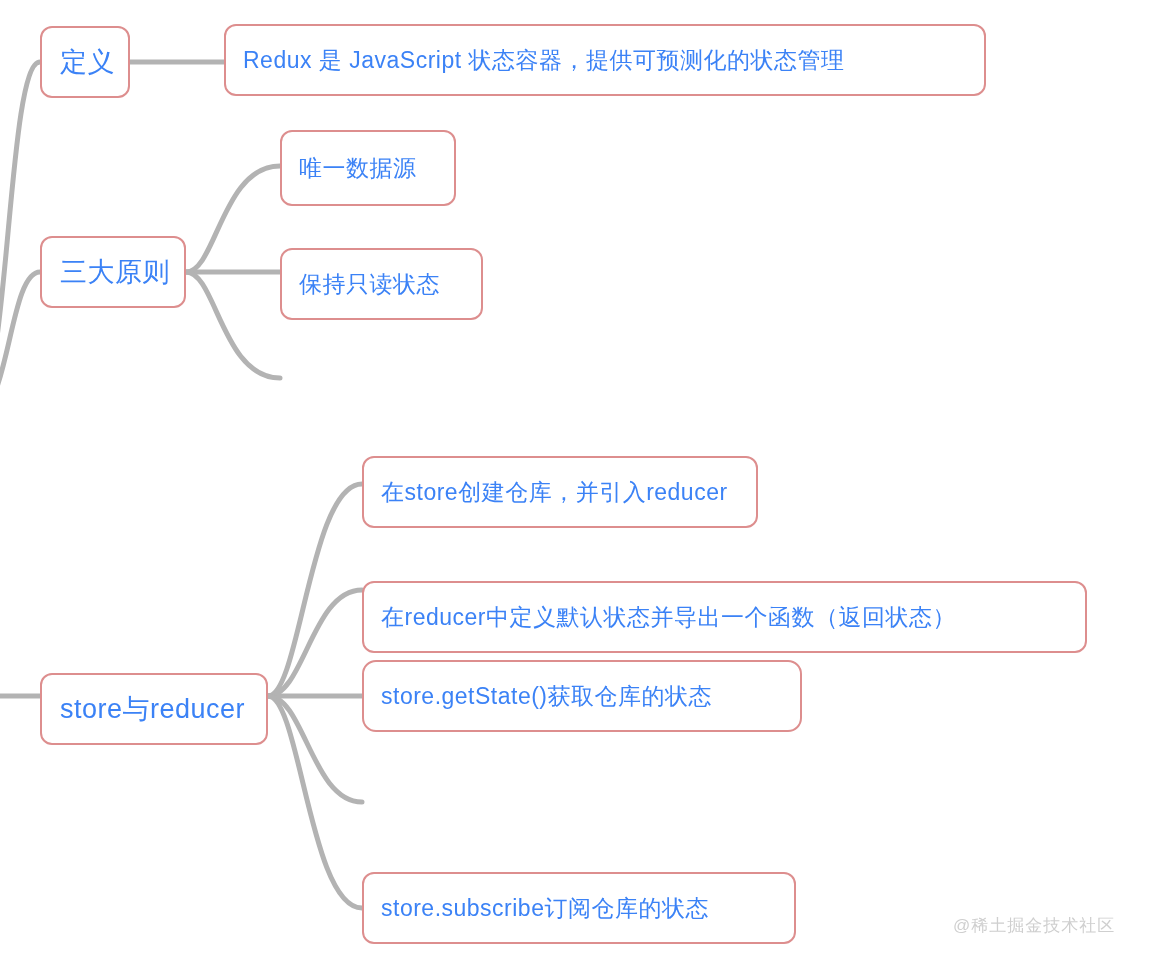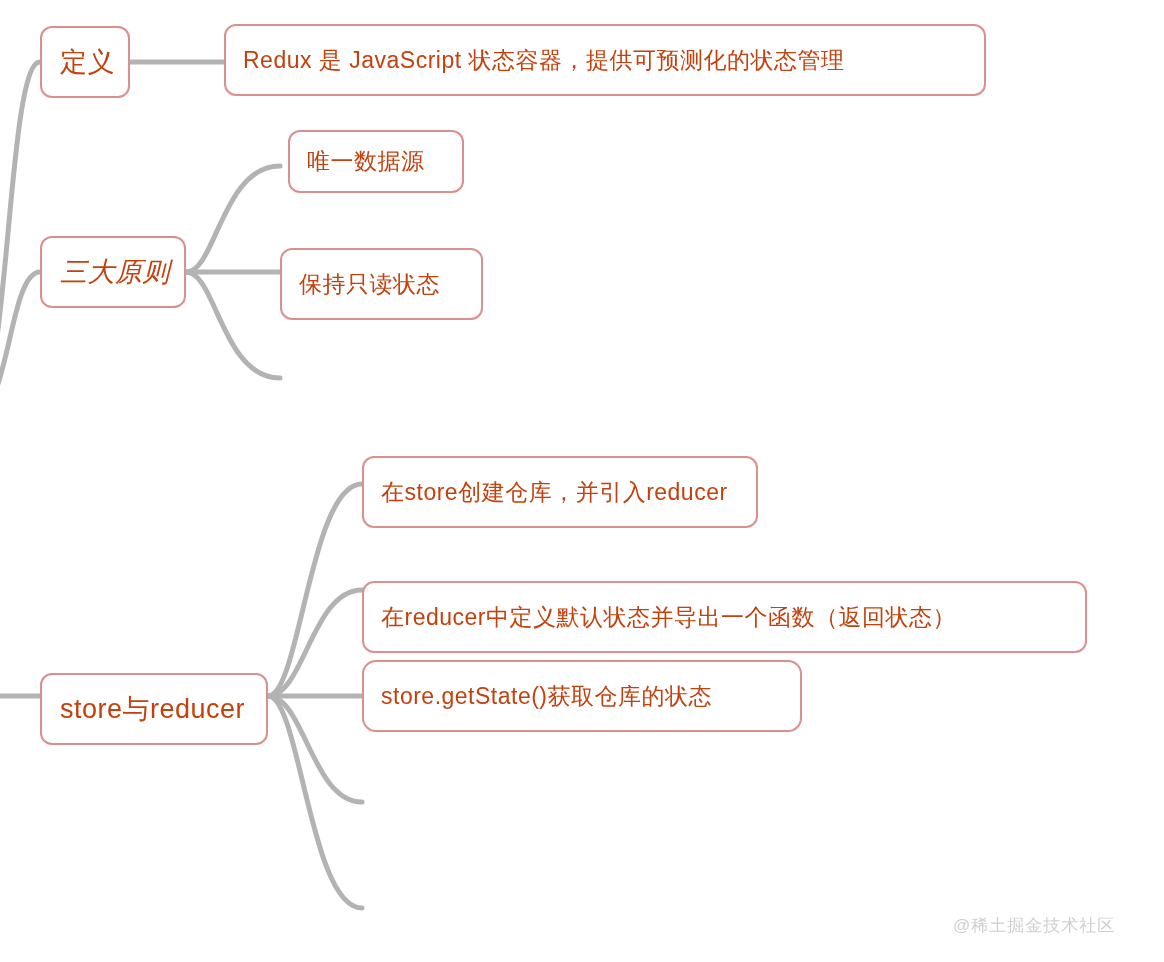--- a/index.html
+++ b/index.html
@@ -27,21 +27,21 @@
     width: 1164px;
     height: 962px;
     pointer-events: none;
   }
   .node {
     position: absolute;
     box-sizing: border-box;
     border: 2px solid #dd8e8e;
     border-radius: 12px;
     background: #ffffff;
-    color: #c2410c;
+    color: #3b82f6;
     display: flex;
     align-items: center;
     white-space: nowrap;
     letter-spacing: 0.5px;
   }
   .node.topic {
     font-size: 27px;
     padding: 0 18px;
   }
   .node.detail {
@@ -84,38 +84,41 @@
     </g>
   </svg>
 
   <div class="node topic" style="left:40px; top:26px; width:90px; height:72px;">
     <span>定义</span>
   </div>
   <div class="node detail" style="left:224px; top:24px; width:762px; height:72px;">
     <span>Redux 是 JavaScript 状态容器，提供可预测化的状态管理</span>
   </div>
 
-  <div class="node topic" style="left:40px; top:236px; width:146px; height:72px;font-style:italic;">
+  <div class="node topic" style="left:40px; top:236px; width:146px; height:72px;">
     <span>三大原则</span>
   </div>
-  <div class="node detail" style="left:288px; top:130px; width:176px; height:63px;">
+  <div class="node detail" style="left:280px; top:130px; width:176px; height:76px;">
     <span>唯一数据源</span>
   </div>
   <div class="node detail" style="left:280px; top:248px; width:203px; height:72px;">
     <span>保持只读状态</span>
   </div>
 
   <div class="node topic" style="left:40px; top:660px; width:228px; height:72px;margin-top:13px;">
     <span>store与reducer</span>
   </div>
   <div class="node detail" style="left:362px; top:448px; width:396px; height:72px;margin-top:8px;">
     <span>在store创建仓库，并引入reducer</span>
   </div>
   <div class="node detail" style="left:362px; top:554px; width:725px; height:72px;margin-top:27px;">
     <span>在reducer中定义默认状态并导出一个函数（返回状态）</span>
   </div>
   <div class="node detail" style="left:362px; top:660px; width:440px; height:72px;border-radius:14px;">
     <span>store.getState()获取仓库的状态</span>
   </div>
+  <div class="node detail" style="left:362px; top:872px; width:434px; height:72px;">
+    <span>store.subscribe订阅仓库的状态</span>
+  </div>
 
   <div class="watermark" style="left:953px; top:914px;">@稀土掘金技术社区</div>
 
 </div>
 
 </body></html>

